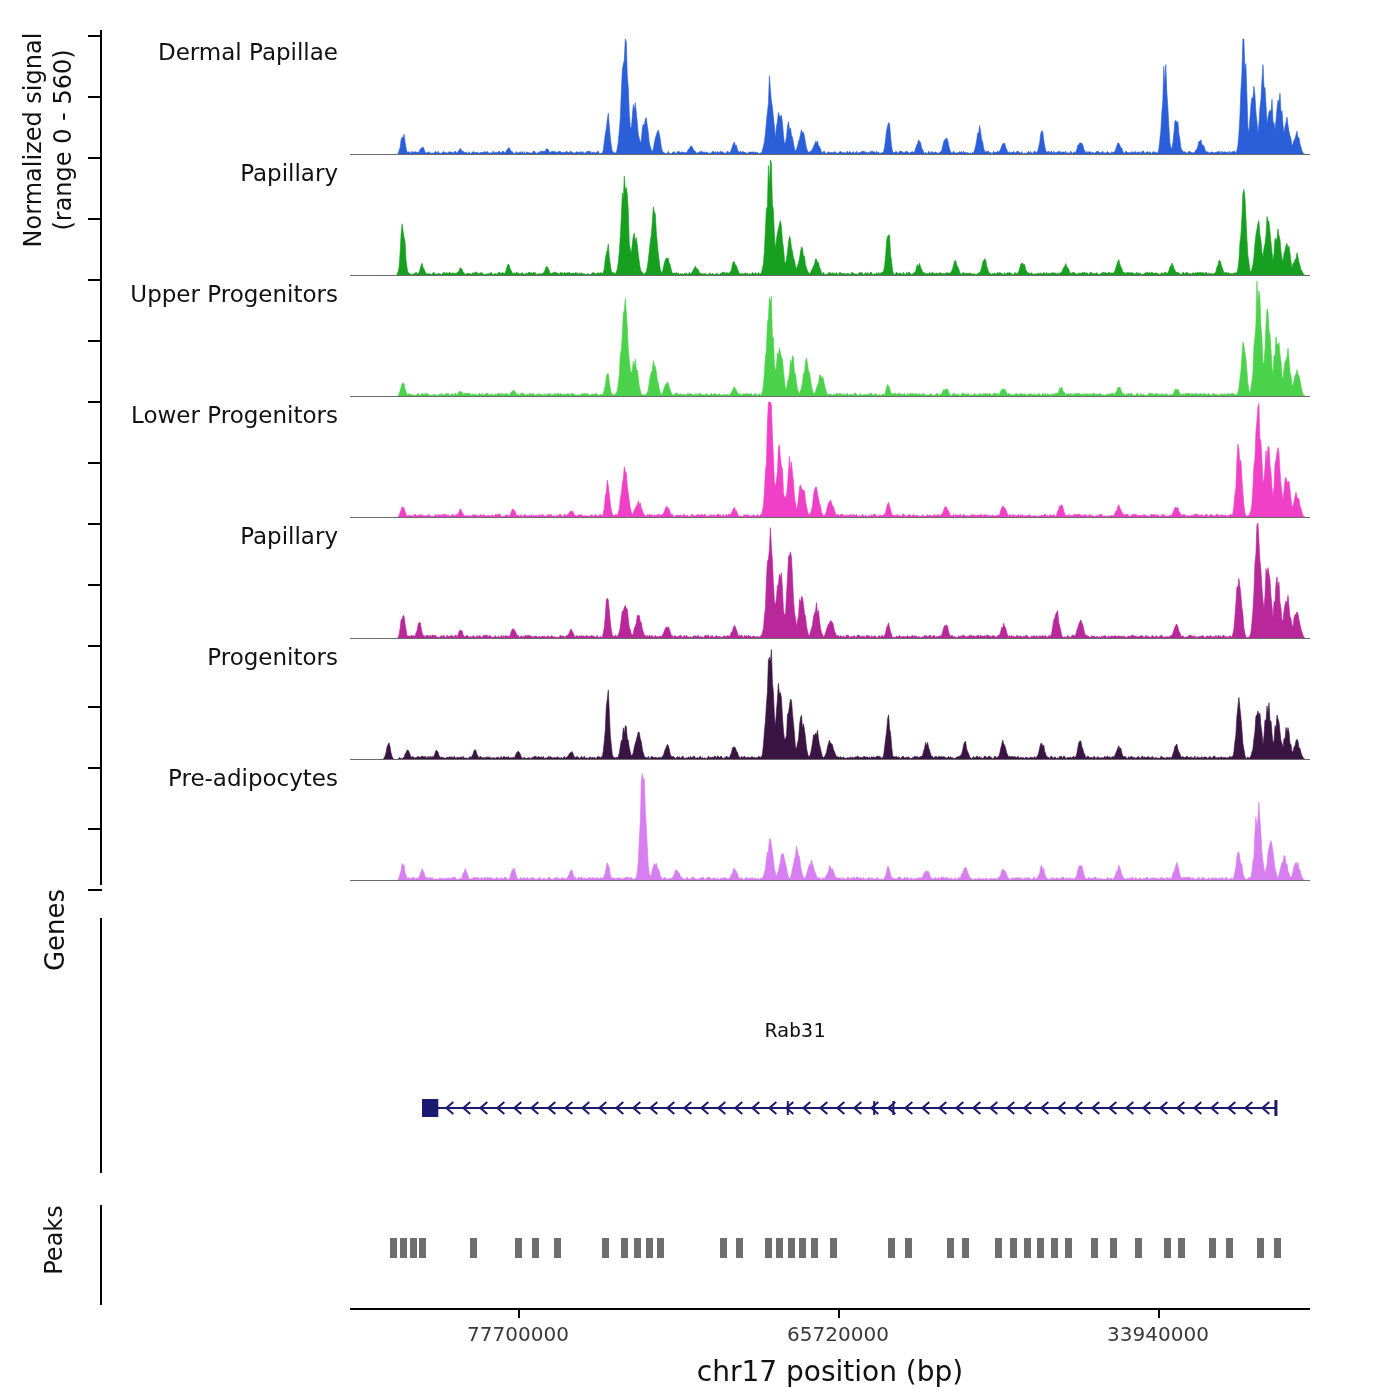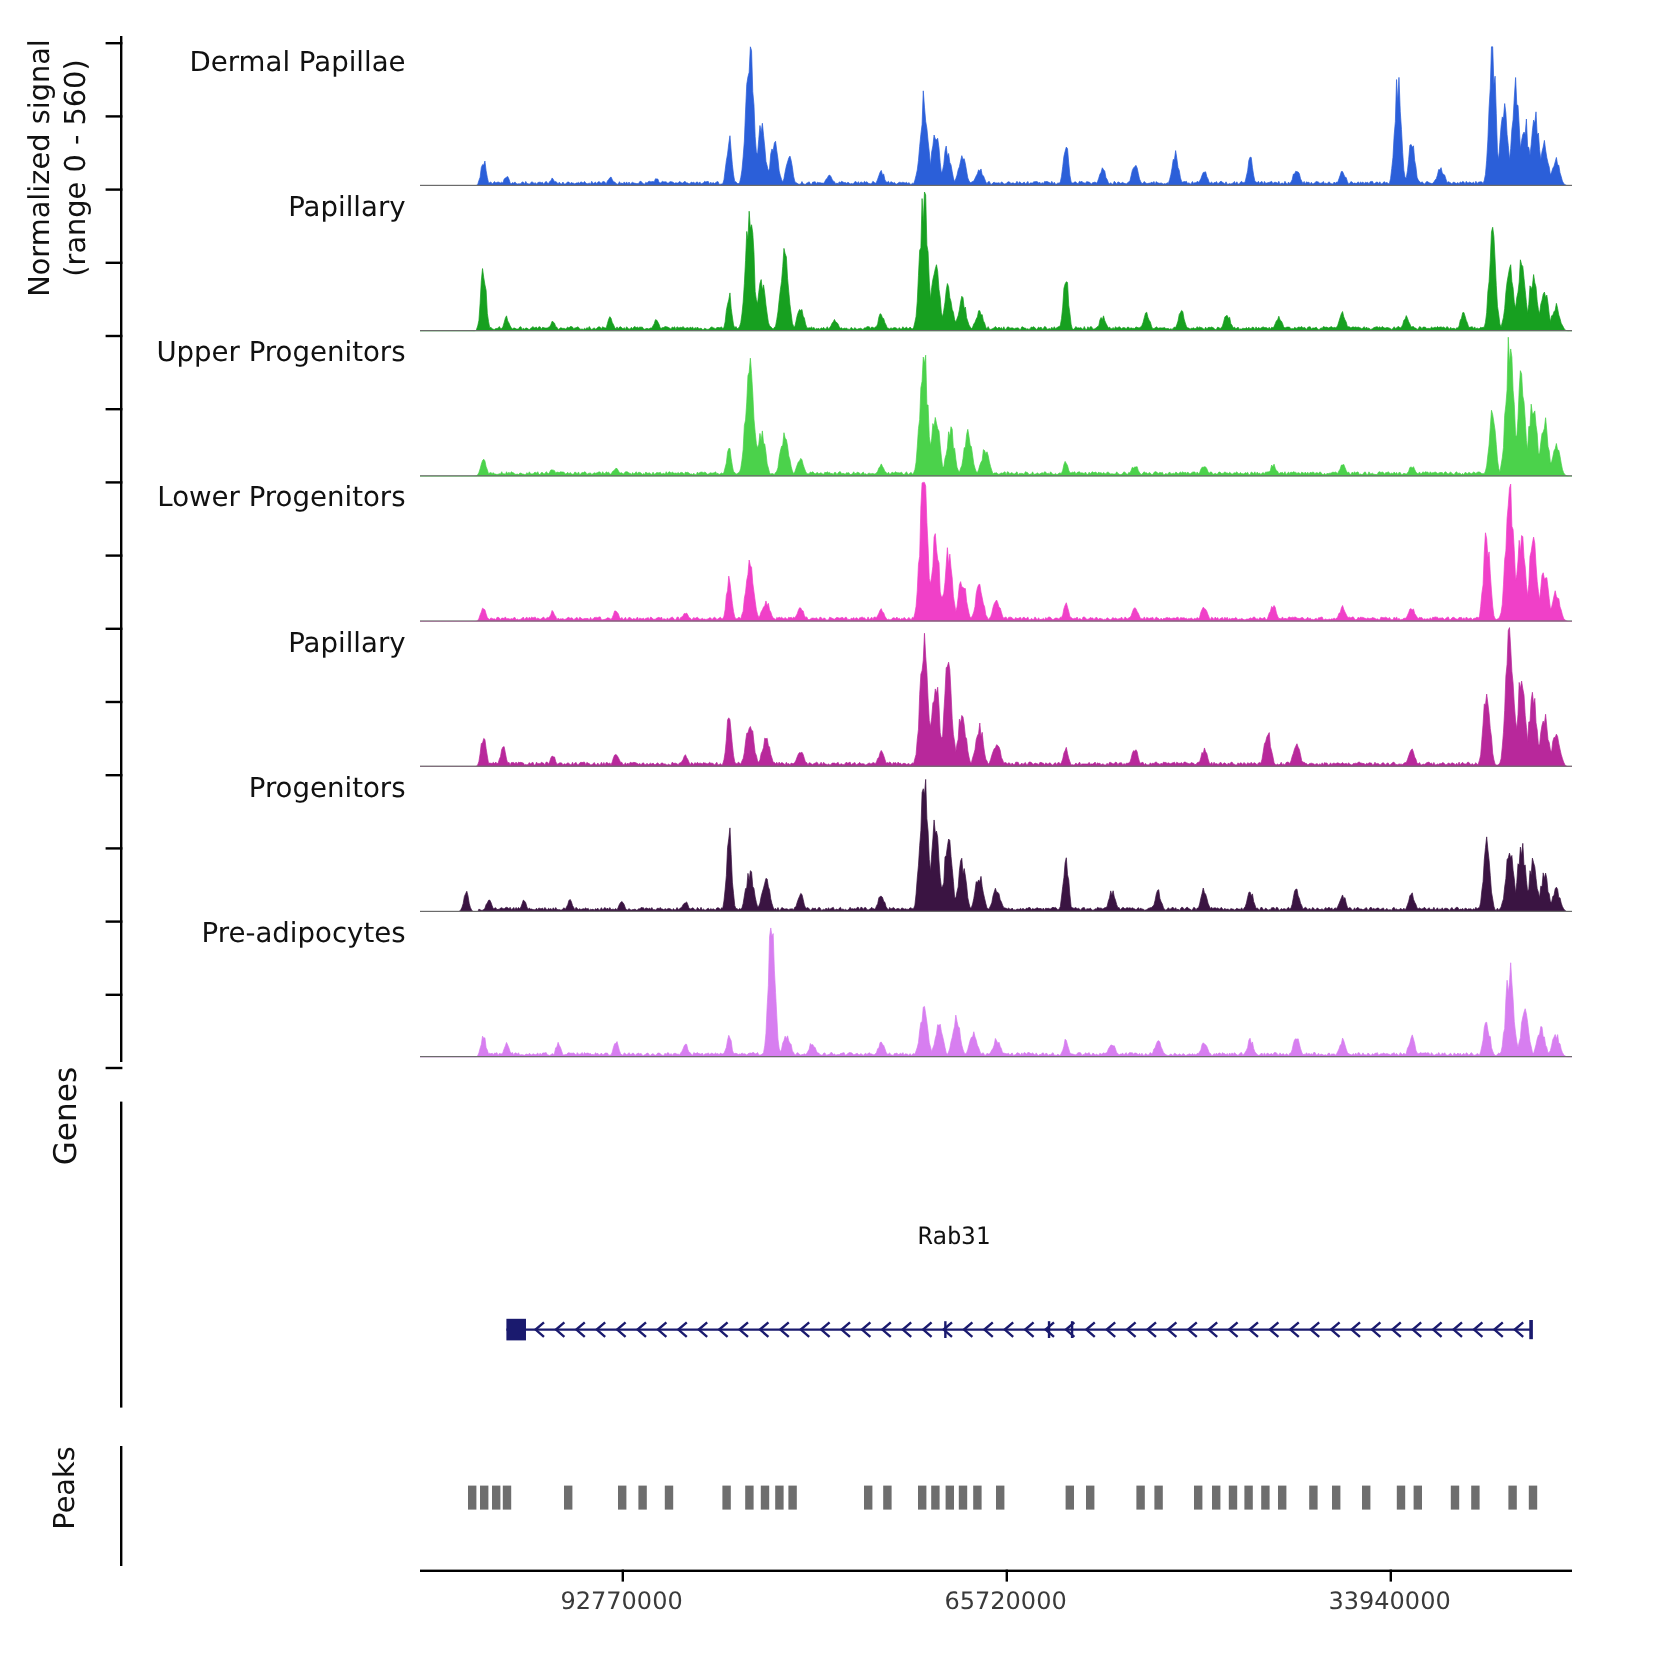--- a/index.html
+++ b/index.html
@@ -290,20 +290,21 @@
       <div class="peak" style="left: 86.2%; width: 7px;"></div>
       <div class="peak" style="left: 89.5%; width: 7px;"></div>
       <div class="peak" style="left: 91.2%; width: 7px;"></div>
       <div class="peak" style="left: 94.5%; width: 7px;"></div>
       <div class="peak" style="left: 96.2%; width: 7px;"></div>
     </div>
 
   <div class="xaxis-line"></div>
   <div id="xticks">
       <div class="xtick" style="left: 518px;"></div>
-      <div class="xticklabel" style="left: 518px;">92770000</div>
+      <div class="xticklabel" style="left: 518px;">77700000</div>
       <div class="xtick" style="left: 838px;"></div>
       <div class="xticklabel" style="left: 838px;">65720000</div>
       <div class="xtick" style="left: 1158px;"></div>
       <div class="xticklabel" style="left: 1158px;">33940000</div>
     </div>
+  <div class="xtitle">chr17 position (bp)</div>
 
 </div>
 
 </body></html>

